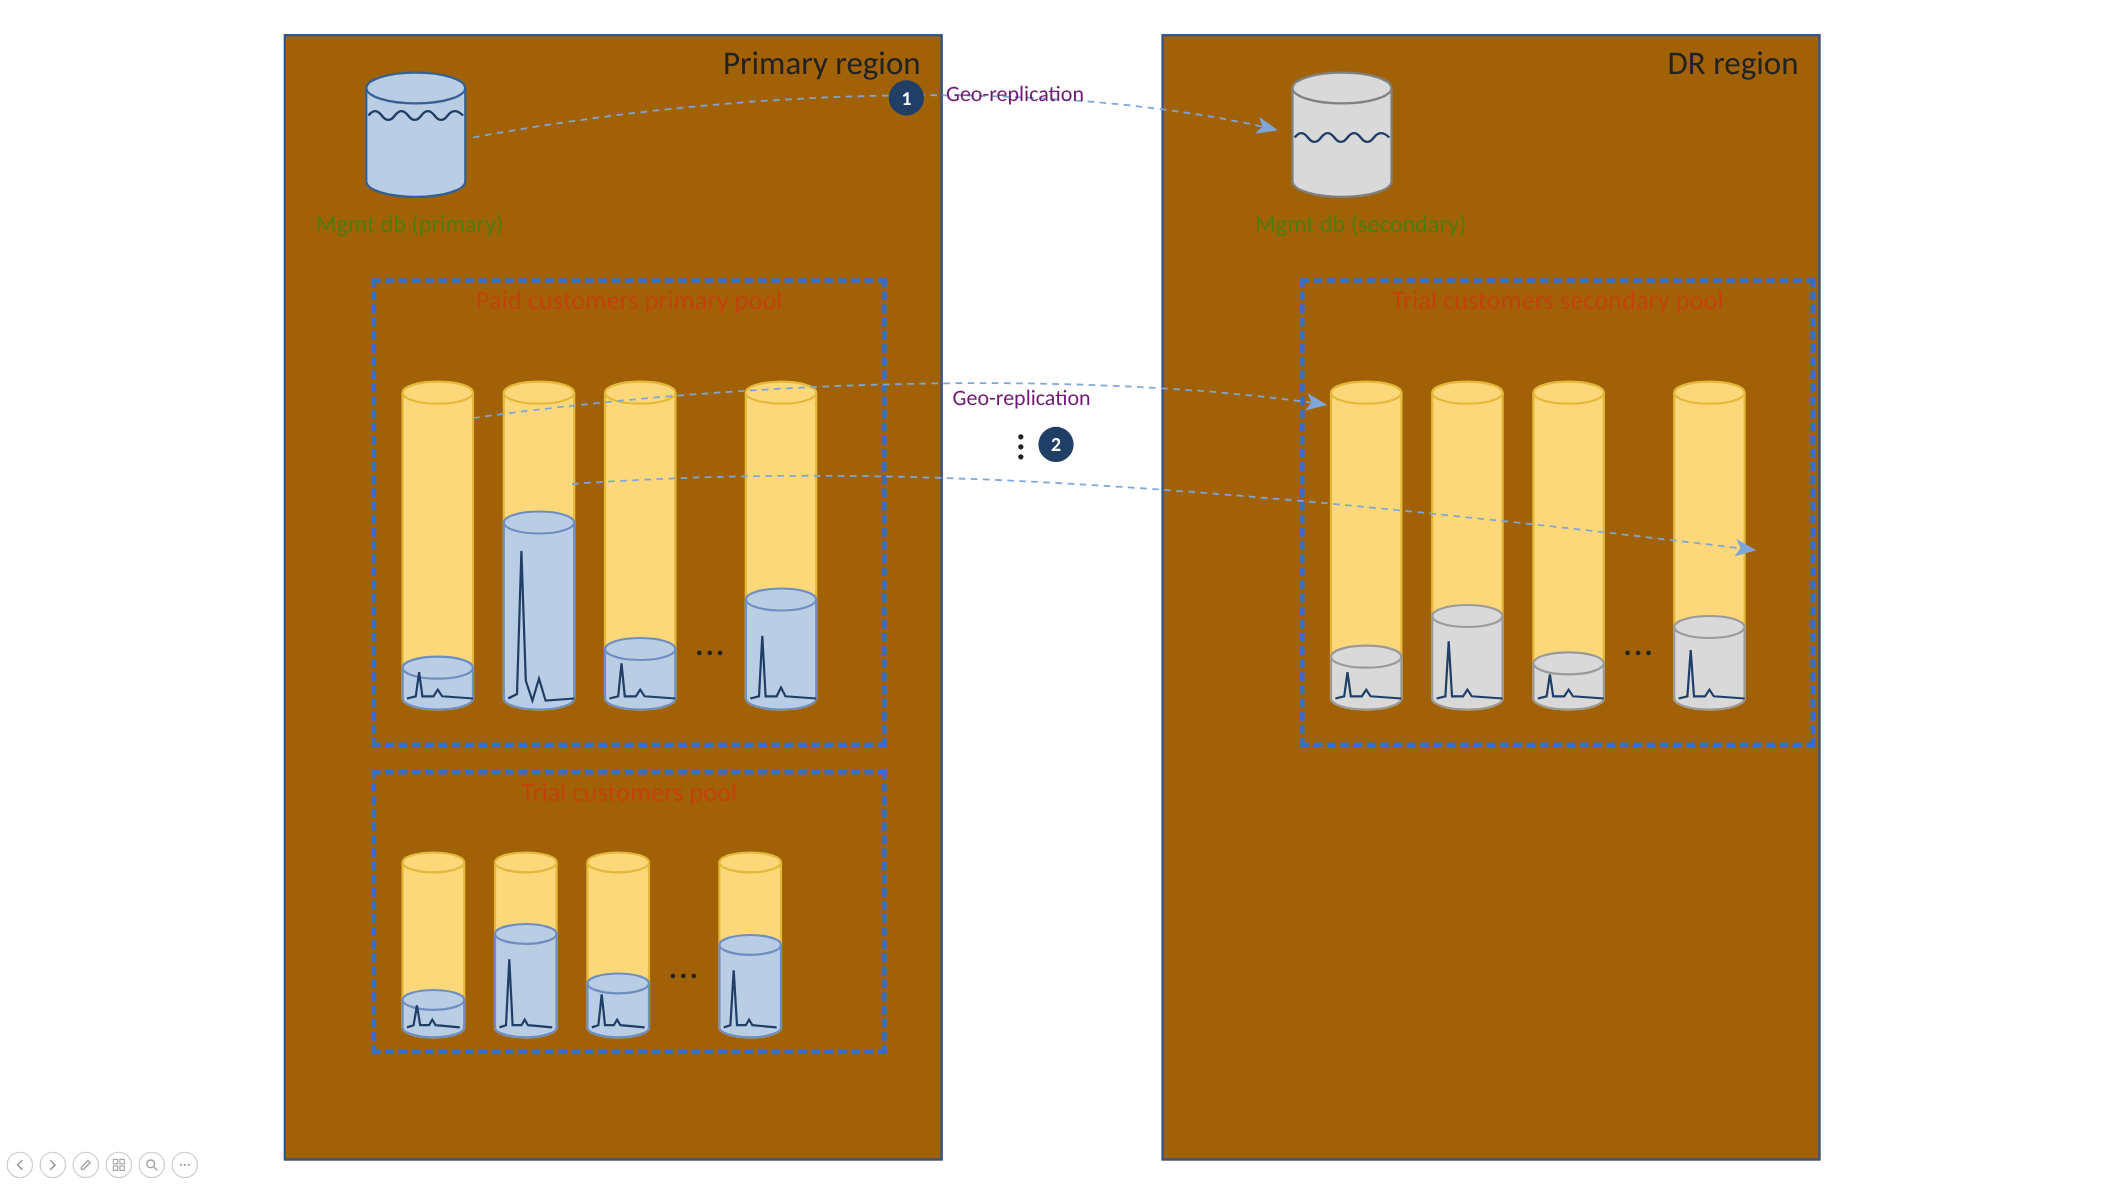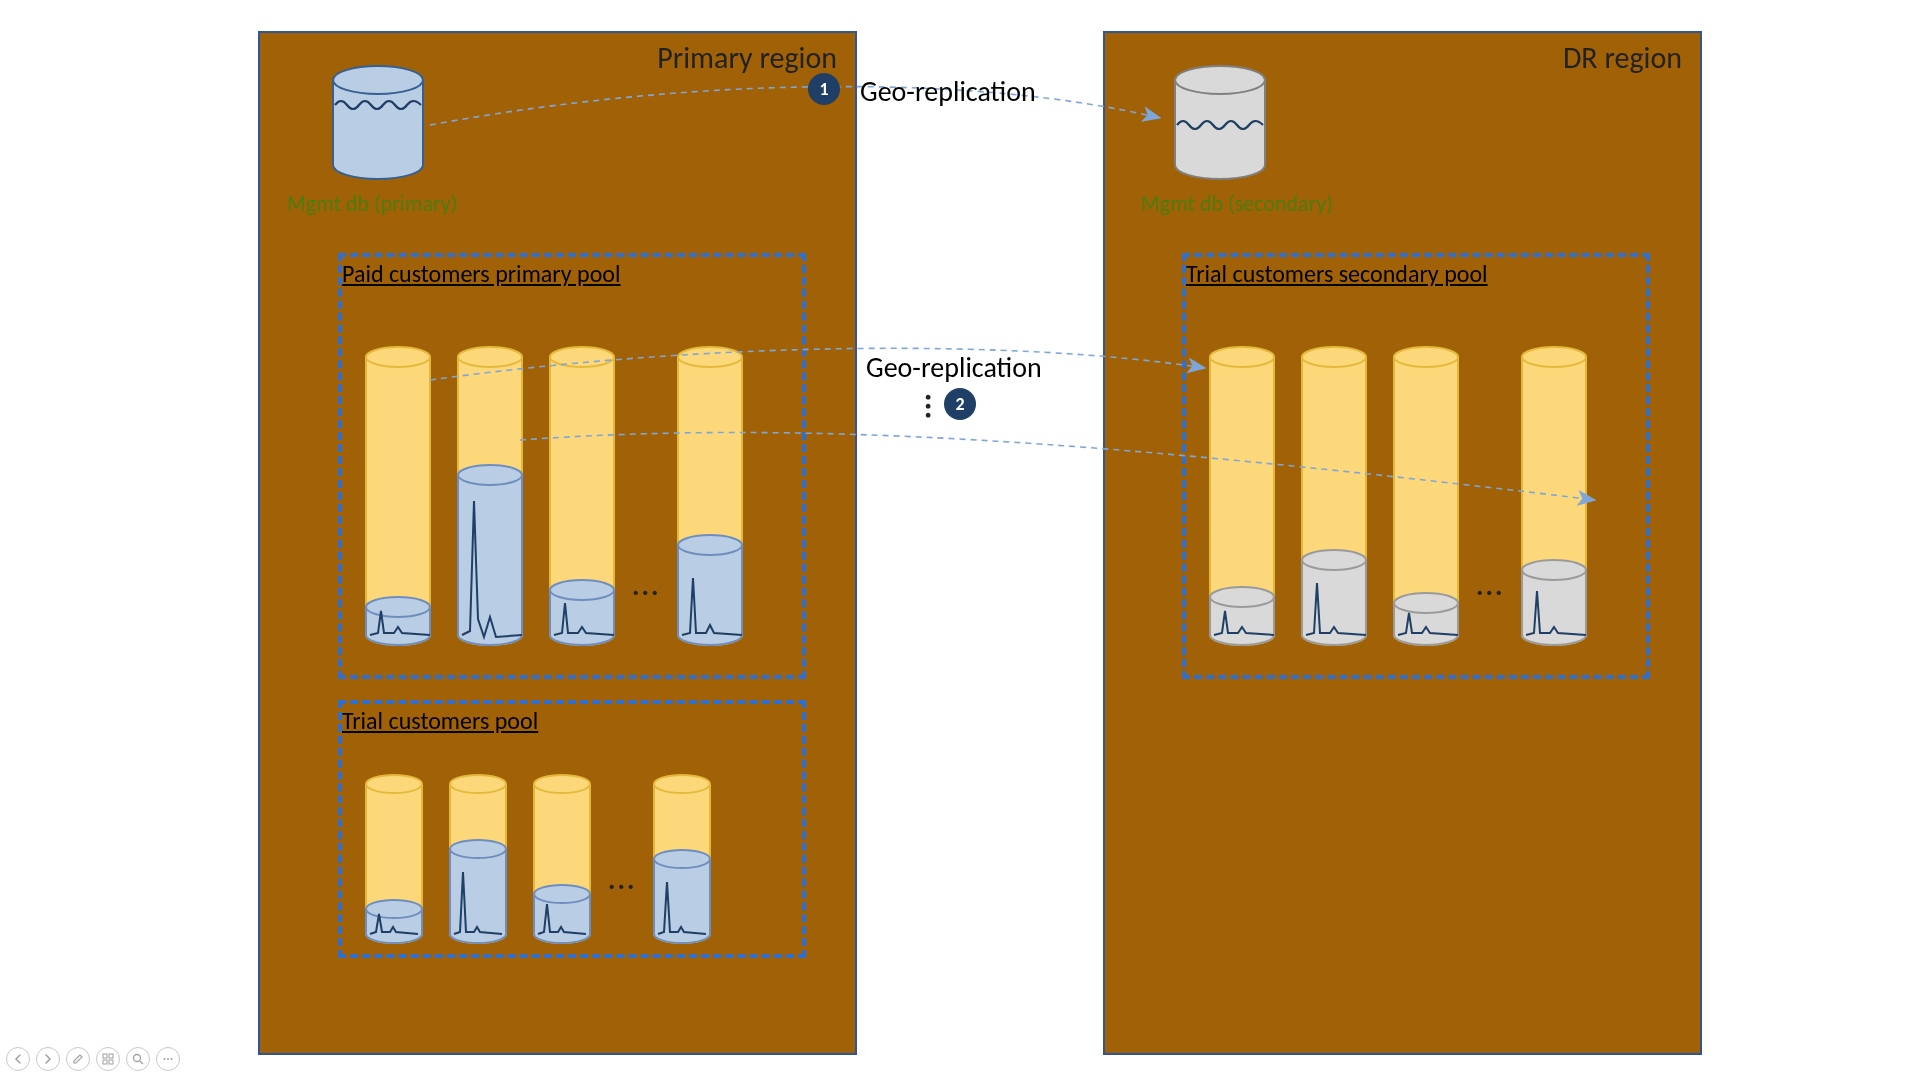--- a/index.html
+++ b/index.html
@@ -30,34 +30,34 @@
   }
   .pool-box {
     position: absolute;
     border: 4px dashed #2F6FD0;
   }
   .pool-title {
     position: absolute;
     top: 2px;
     left: 0;
     right: 0;
+    text-align: center;
     font-size: 24px;
-    color: #000000;
-    text-decoration: underline;
+    color: #c2410c;
   }
   .db-label {
     position: absolute;
     font-size: 22px;
     color: #4d7c0f;
     white-space: nowrap;
   }
   .repl-label {
     position: absolute;
-    font-size: 28px;
-    color: #000000;
+    font-size: 20px;
+    color: #701a75;
     white-space: nowrap;
   }
   .num-badge {
     position: absolute;
     width: 32px;
     height: 32px;
     border-radius: 50%;
     background: #1F3F66;
     color: #fff;
     font-size: 18px;
@@ -110,21 +110,21 @@
 </style>
 </head>
 <body>
 
 <div class="canvas">
 
   <div class="region-box" style="left:258px; top:31px; width:595px; height:1020px;">
     <div class="region-title">Primary region</div>
   </div>
 
-  <div class="region-box" style="left:1103px; top:31px; width:595px; height:1020px;">
+  <div class="region-box" style="left:1056px; top:31px; width:595px; height:1020px;">
     <div class="region-title">DR region</div>
   </div>
 
   <svg class="layer" style="left:323px; top:60px; width:110px; height:125px;" viewBox="0 0 110 125">
     <defs></defs>
 
     <path d="M10 20 L10 105 A45 14 0 0 0 100 105 L100 20" fill="#B9CDE5" stroke="#376092" stroke-width="2"></path>
 
     <ellipse cx="55" cy="20" rx="45" ry="14" fill="#B9CDE5" stroke="#376092" stroke-width="2"></ellipse>
 

